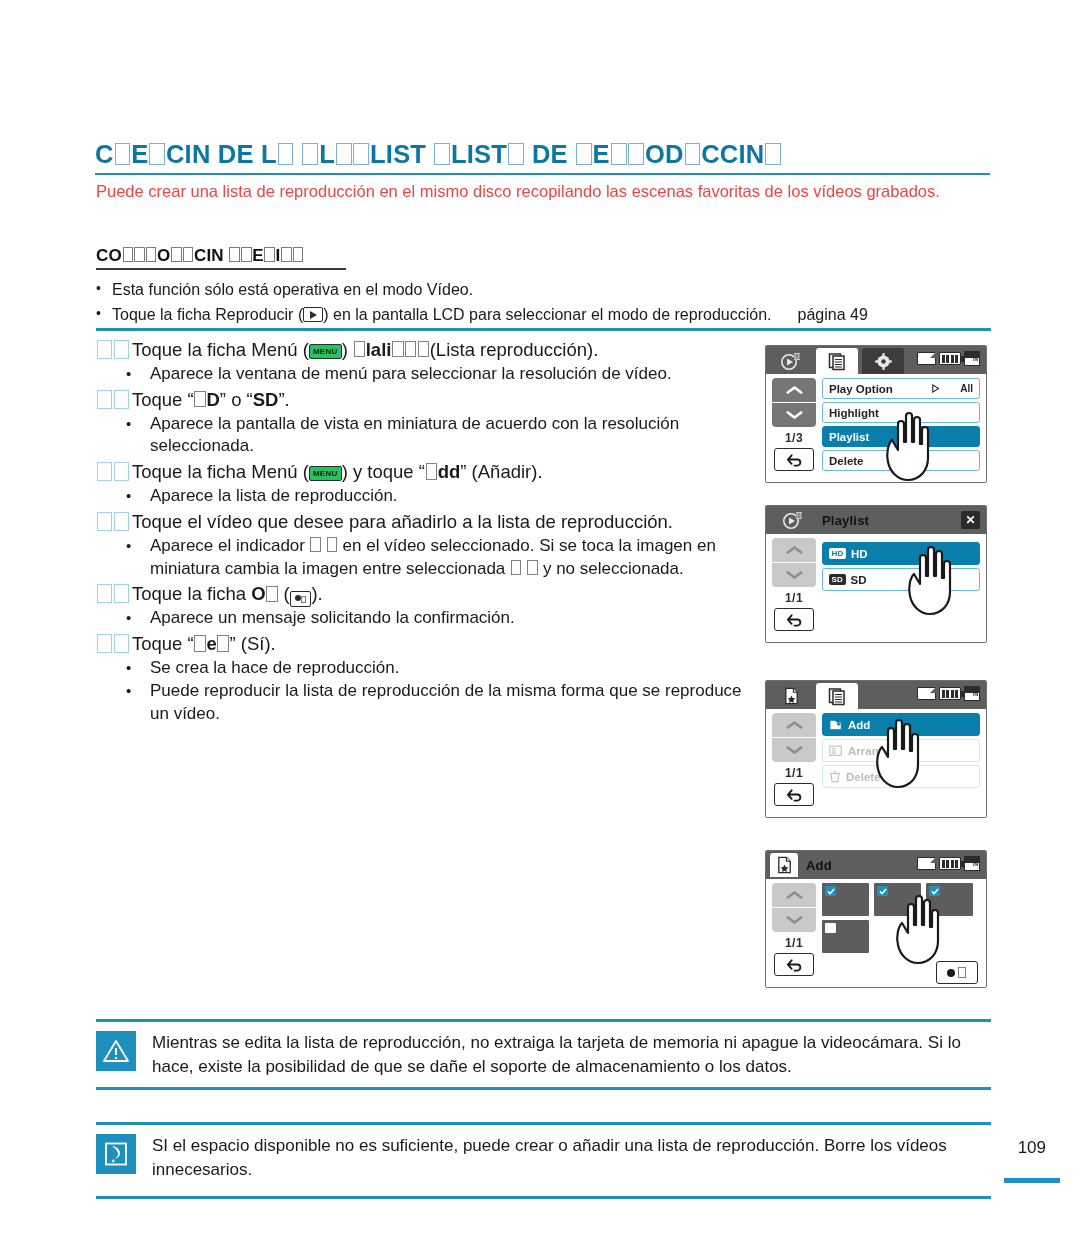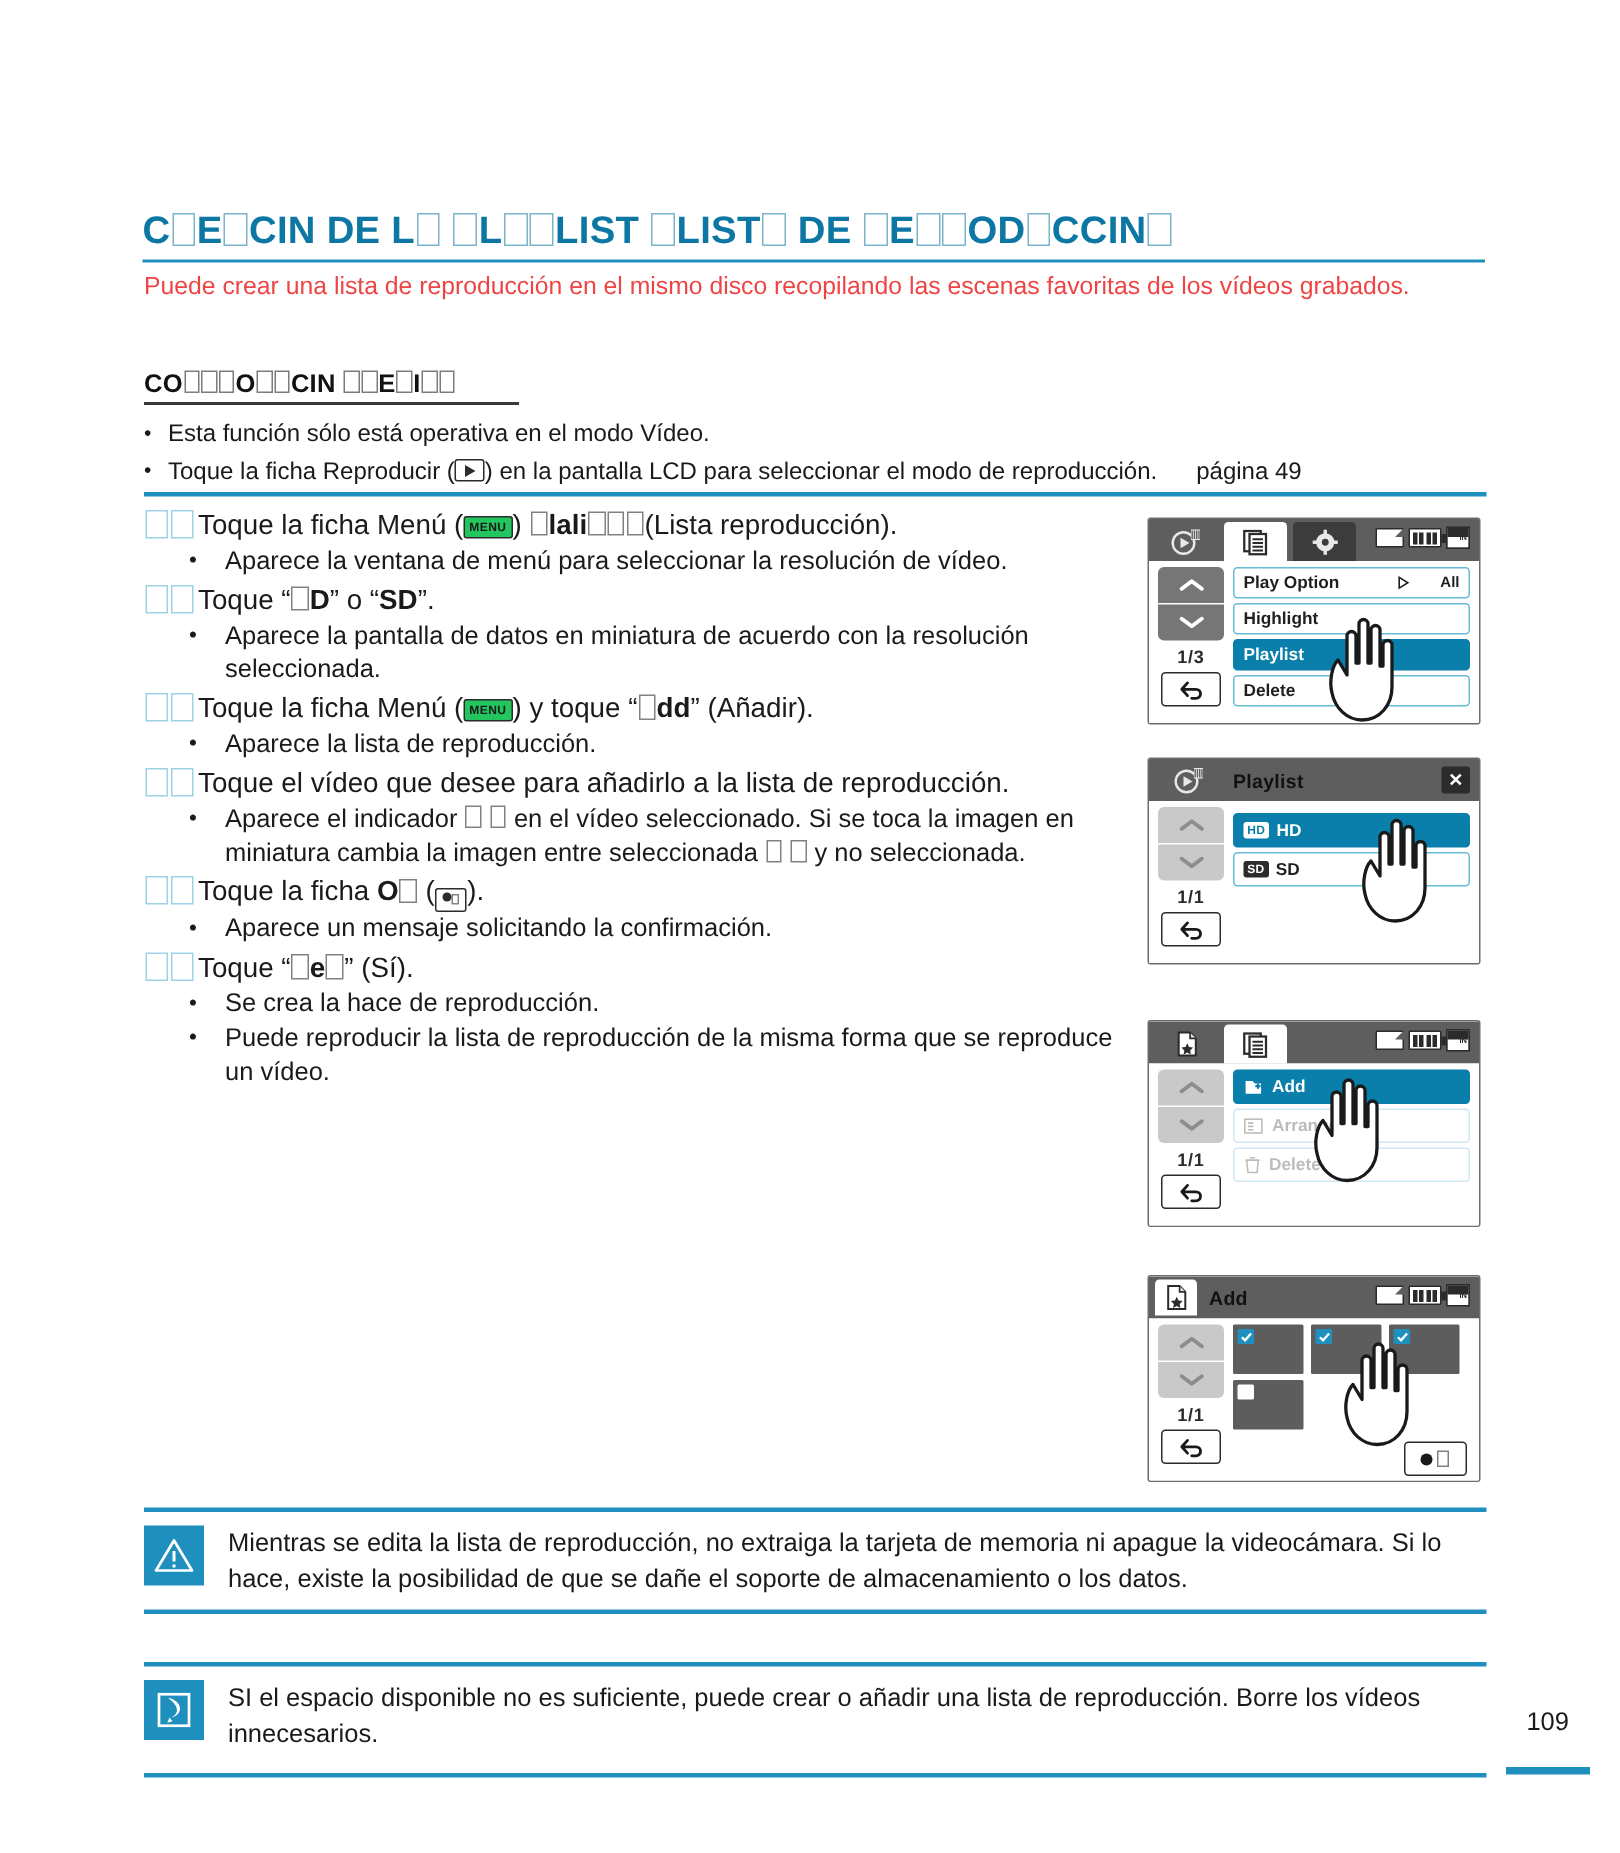--- a/index.html
+++ b/index.html
@@ -288,21 +288,21 @@
     border-radius:1px;
     display:flex;align-items:center;justify-content:center;
   }
   .thumb .chk.off { background:#ffffff; }
   .thumb .chk svg { display:block; }
 
   
   .hand { position: absolute; pointer-events: none; }
 
   
-  .notebox { position: absolute; left: 96px; width: 895px; }
+  .notebox { position: absolute; left: 96px; width: 895px; margin-top: 14px; }
   #note-warning { top: 1005px; }
   #note-info    { top: 1108px; }
   .note-rule-top { height: 3px; background: #1f8fbd; }
   .note-rule-bot { height: 3px; background: #1f8fbd; }
   .note-inner { display: flex; align-items: flex-start; padding: 9px 0 7px; }
   .note-ico {
     flex: 0 0 40px; width: 40px; height: 40px;
     background: #1f8fbd; margin-right: 16px;
     display: flex; align-items: center; justify-content: center;
   }
@@ -357,21 +357,21 @@
         </div>
       </div>
       <div class="step">
         <div class="step-head">
           <span class="step-num"><span class="tofu step"></span><span class="tofu step"></span></span>
           <span class="step-title">Toque “<span class="tofu"></span><b>D</b>” o “<b>SD</b>”.</span>
         </div>
         <div class="sublist">
           <div class="sub">
             <span class="sub-bullet">•</span>
-            <span class="sub-text">Aparece la pantalla de datos en miniatura de acuerdo con la resolución seleccionada.</span>
+            <span class="sub-text">Aparece la pantalla de vista en miniatura de acuerdo con la resolución seleccionada.</span>
           </div>
         </div>
       </div>
       <div class="step">
         <div class="step-head">
           <span class="step-num"><span class="tofu step"></span><span class="tofu step"></span></span>
           <span class="step-title">Toque la ficha Menú (<span class="key-menu">MENU</span>) y toque “<span class="tofu"></span><b>dd</b>” (Añadir).</span>
         </div>
         <div class="sublist">
           <div class="sub">

